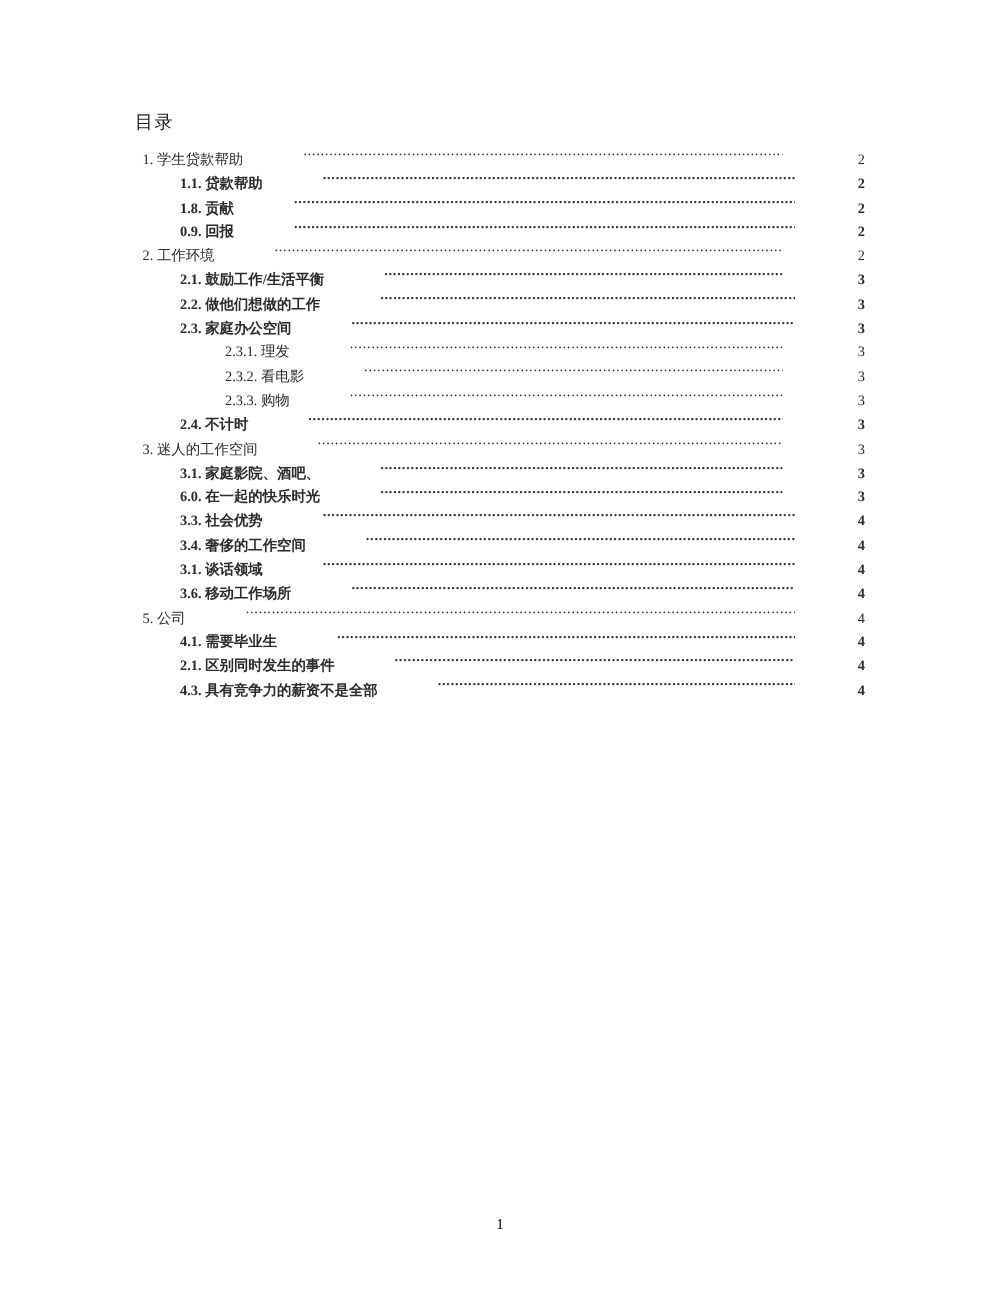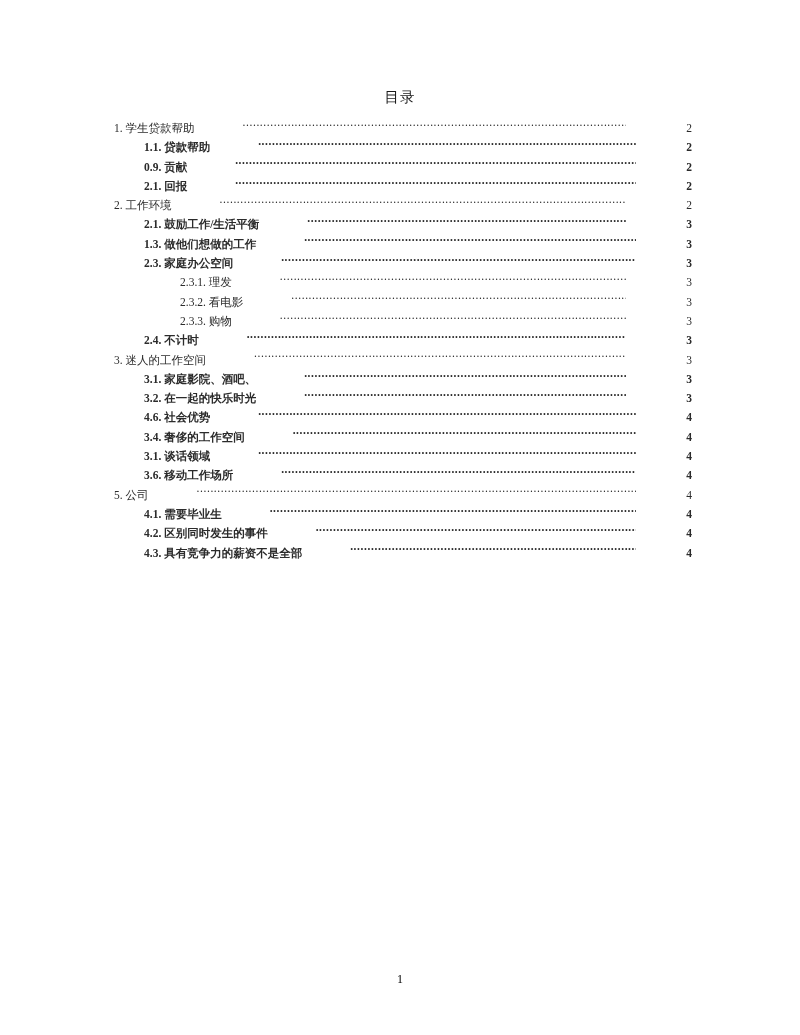--- a/index.html
+++ b/index.html
@@ -17,21 +17,20 @@
   .page {
     position: absolute;
     left: 0;
     top: 0;
     width: 800px;
     height: 1035px;
     box-sizing: border-box;
     padding: 88px 108px 0 108px;
   }
   .toc-title {
-    text-align: center;
     font-size: 14.5px;
     color: #1a1a1a;
     letter-spacing: 1px;
     margin: 0 0 12px 0;
     font-family: "Liberation Serif", "DejaVu Serif", serif;
   }
   .toc {
     margin: 0;
     padding: 0;
     list-style: none;
@@ -104,41 +103,41 @@
         <span class="label">1. 学生贷款帮助</span>
         <span class="leader"></span>
         <span class="page-num">2</span>
       </li>
       <li class="toc-entry lvl2">
         <span class="label">1.1. 贷款帮助</span>
         <span class="leader"></span>
         <span class="page-num">2</span>
       </li>
       <li class="toc-entry lvl2">
-        <span class="label">0.9. 贡献</span>
-        <span class="leader"></span>
-        <span class="page-num">2</span>
-      </li>
-      <li class="toc-entry lvl2">
-        <span class="label">2.1. 回报</span>
+        <span class="label">1.8. 贡献</span>
+        <span class="leader"></span>
+        <span class="page-num">2</span>
+      </li>
+      <li class="toc-entry lvl2">
+        <span class="label">0.9. 回报</span>
         <span class="leader"></span>
         <span class="page-num">2</span>
       </li>
       <li class="toc-entry lvl1 gap">
         <span class="label">2. 工作环境</span>
         <span class="leader"></span>
         <span class="page-num">2</span>
       </li>
       <li class="toc-entry lvl2 gap">
         <span class="label">2.1. 鼓励工作/生活平衡</span>
         <span class="leader"></span>
         <span class="page-num">3</span>
       </li>
       <li class="toc-entry lvl2">
-        <span class="label">1.3. 做他们想做的工作</span>
+        <span class="label">2.2. 做他们想做的工作</span>
         <span class="leader"></span>
         <span class="page-num">3</span>
       </li>
       <li class="toc-entry lvl2">
         <span class="label">2.3. 家庭办公空间</span>
         <span class="leader"></span>
         <span class="page-num">3</span>
       </li>
       <li class="toc-entry lvl3 gap">
         <span class="label">2.3.1. 理发</span>
@@ -164,26 +163,26 @@
         <span class="label">3. 迷人的工作空间</span>
         <span class="leader"></span>
         <span class="page-num">3</span>
       </li>
       <li class="toc-entry lvl2 gap">
         <span class="label">3.1. 家庭影院、酒吧、</span>
         <span class="leader"></span>
         <span class="page-num">3</span>
       </li>
       <li class="toc-entry lvl2 gap">
-        <span class="label">3.2. 在一起的快乐时光</span>
-        <span class="leader"></span>
-        <span class="page-num">3</span>
-      </li>
-      <li class="toc-entry lvl2">
-        <span class="label">4.6. 社会优势</span>
+        <span class="label">6.0. 在一起的快乐时光</span>
+        <span class="leader"></span>
+        <span class="page-num">3</span>
+      </li>
+      <li class="toc-entry lvl2">
+        <span class="label">3.3. 社会优势</span>
         <span class="leader"></span>
         <span class="page-num">4</span>
       </li>
       <li class="toc-entry lvl2">
         <span class="label">3.4. 奢侈的工作空间</span>
         <span class="leader"></span>
         <span class="page-num">4</span>
       </li>
       <li class="toc-entry lvl2">
         <span class="label">3.1. 谈话领域</span>
@@ -199,21 +198,21 @@
         <span class="label">5. 公司</span>
         <span class="leader"></span>
         <span class="page-num">4</span>
       </li>
       <li class="toc-entry lvl2">
         <span class="label">4.1. 需要毕业生</span>
         <span class="leader"></span>
         <span class="page-num">4</span>
       </li>
       <li class="toc-entry lvl2">
-        <span class="label">4.2. 区别同时发生的事件</span>
+        <span class="label">2.1. 区别同时发生的事件</span>
         <span class="leader"></span>
         <span class="page-num">4</span>
       </li>
       <li class="toc-entry lvl2">
         <span class="label">4.3. 具有竞争力的薪资不是全部</span>
         <span class="leader"></span>
         <span class="page-num">4</span>
       </li>
     </ul>
   <div class="footer-page">1</div>

